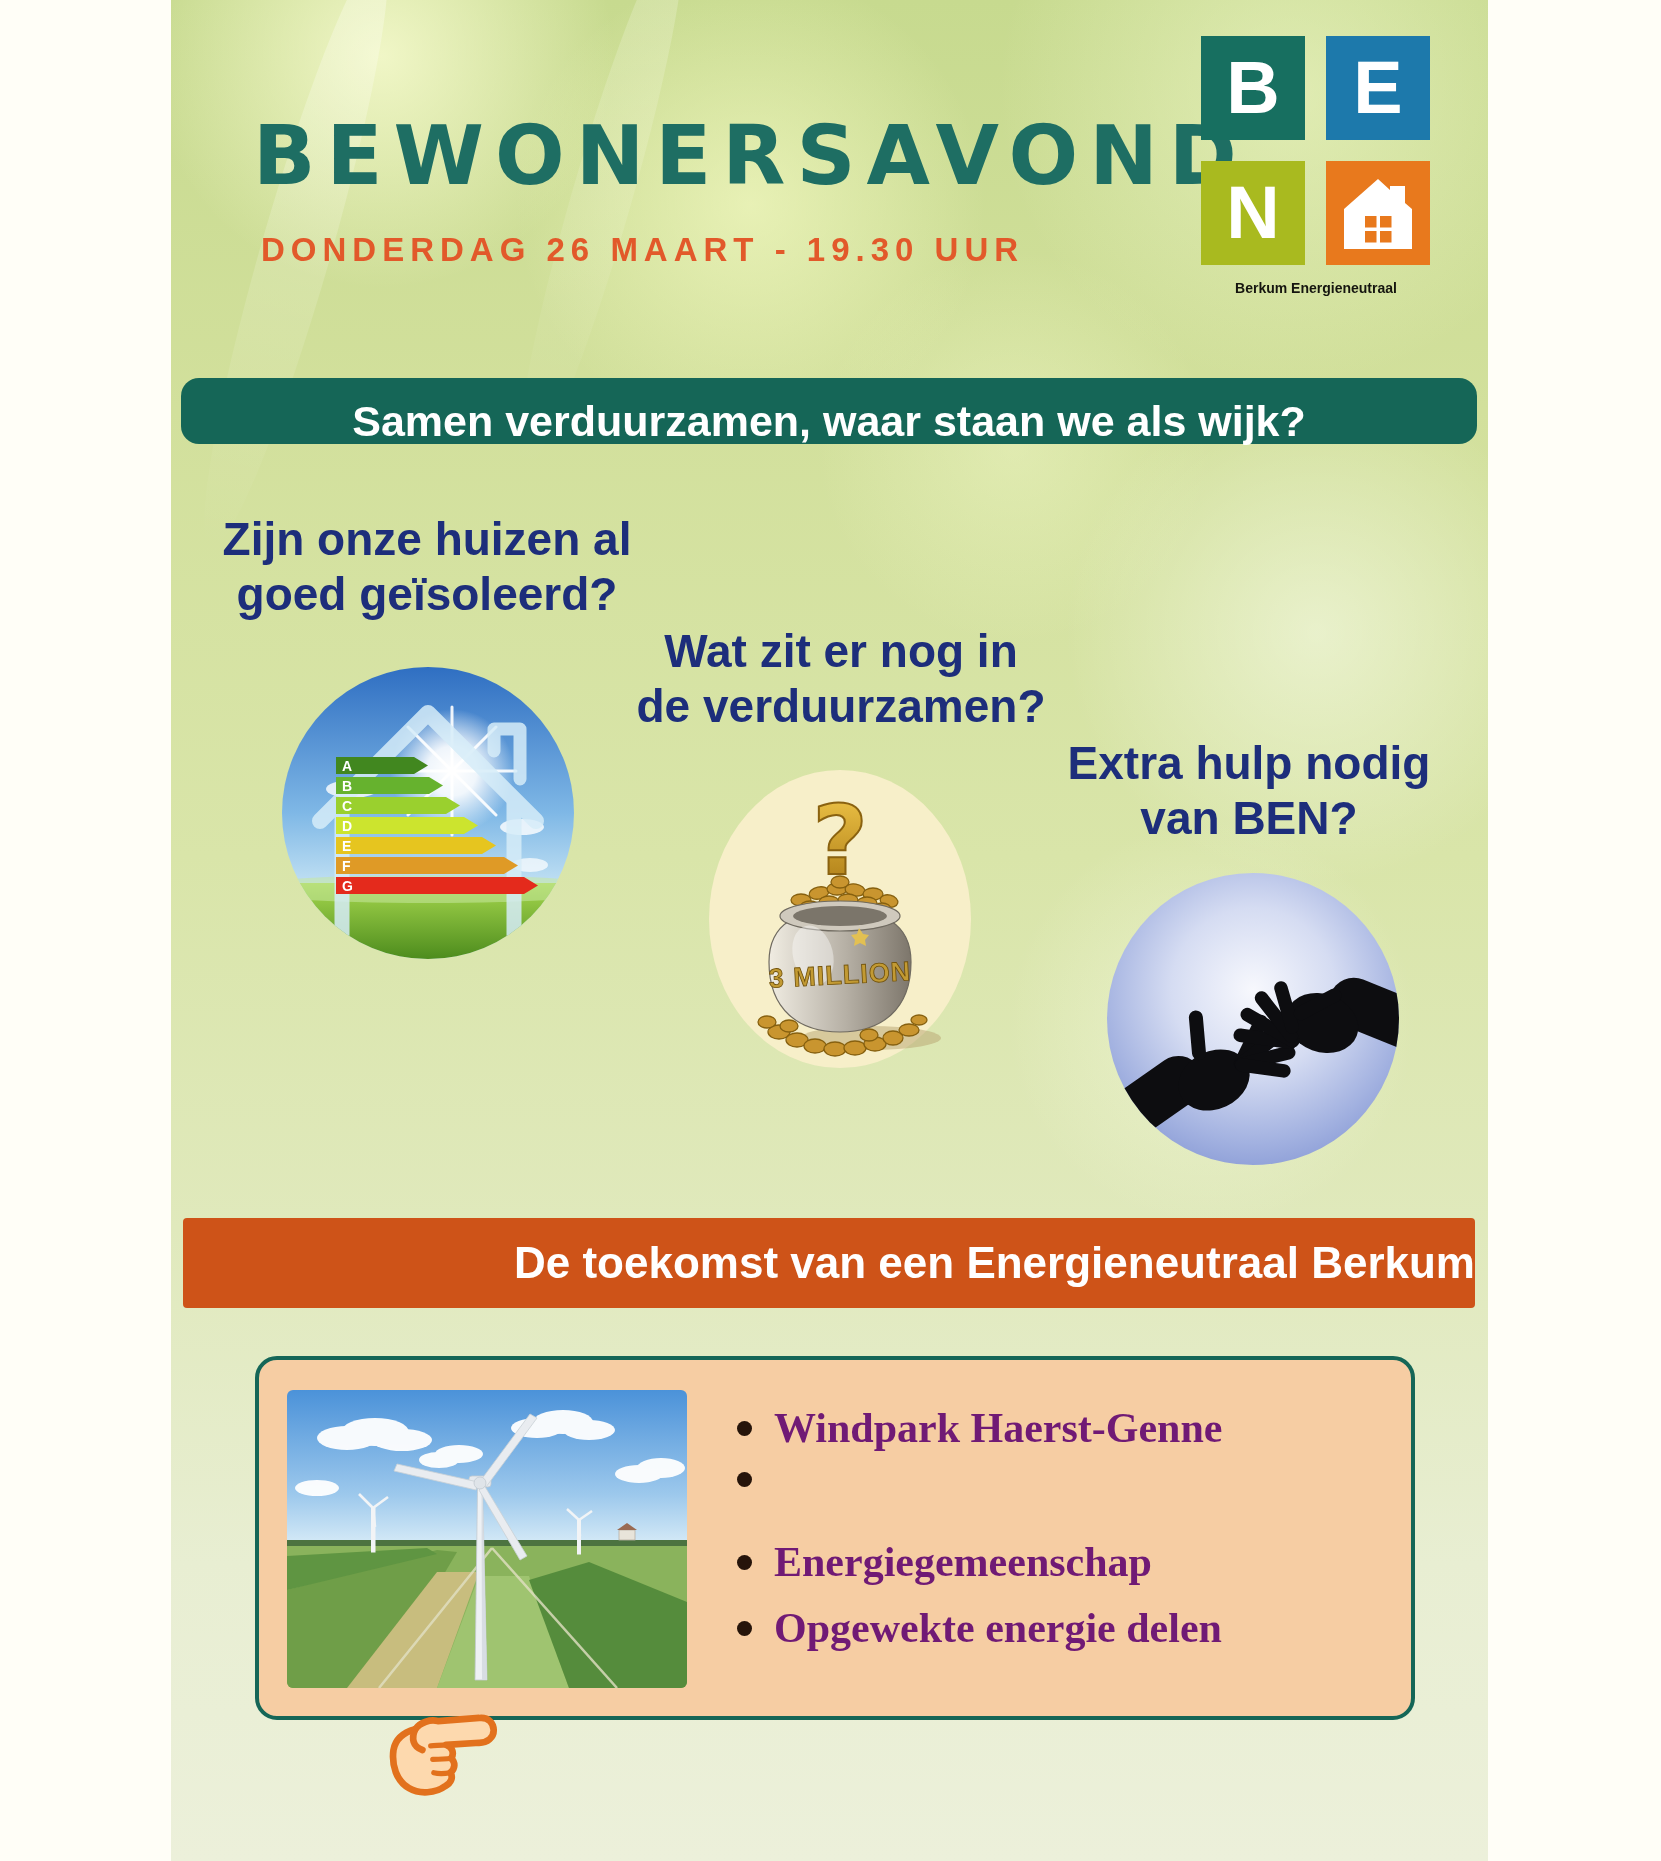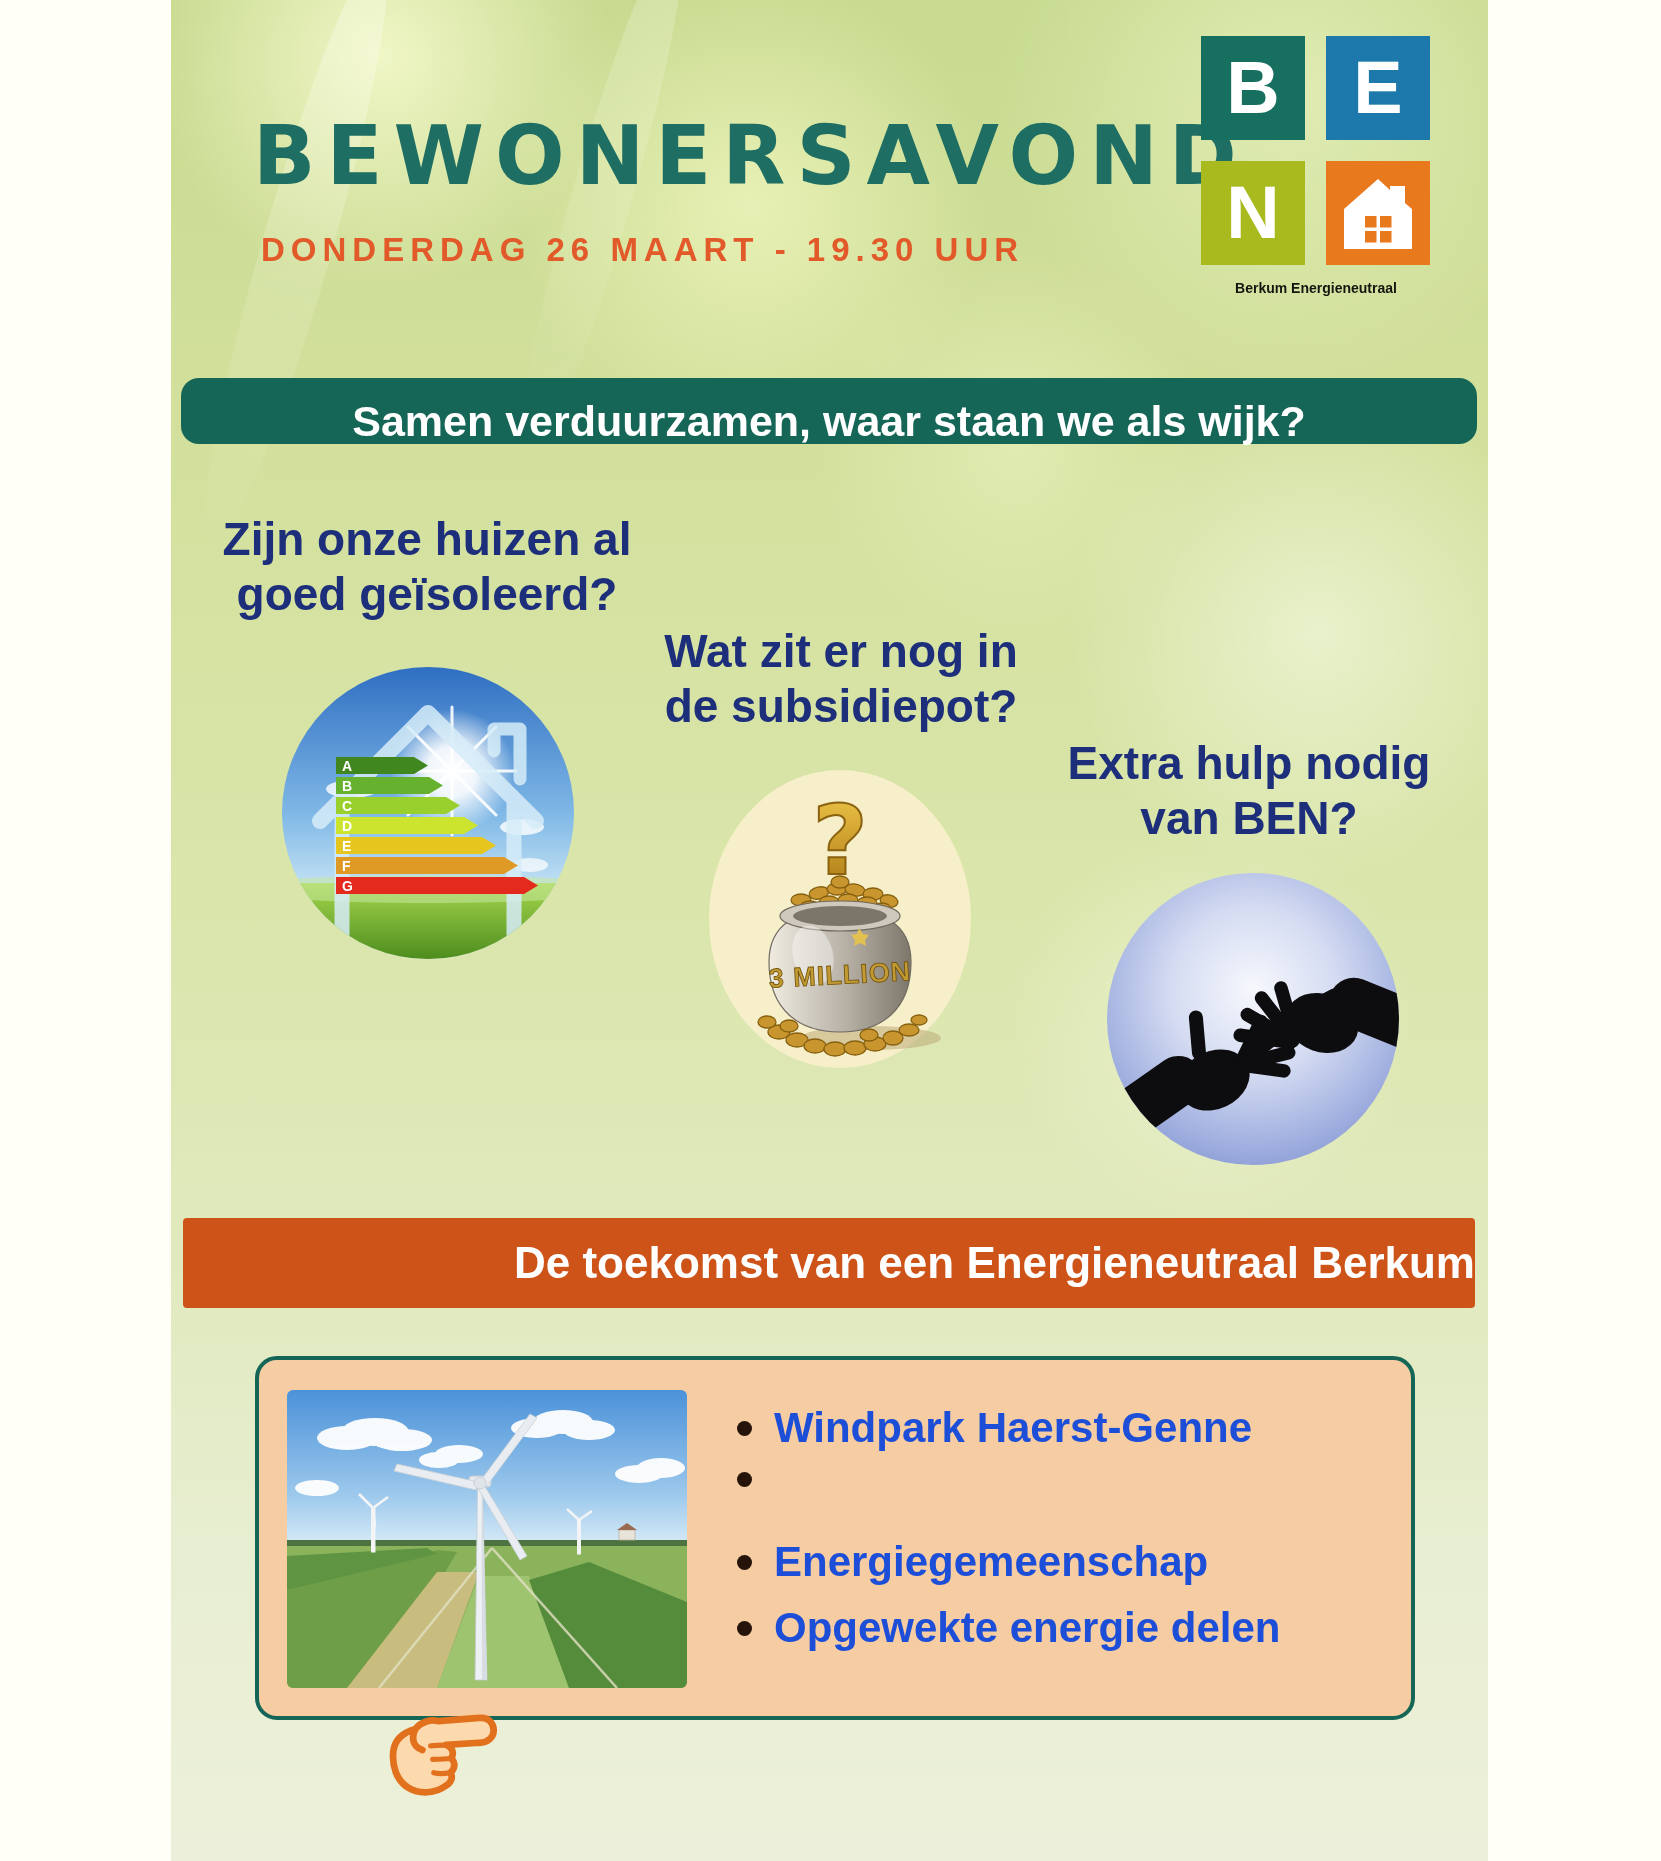--- a/index.html
+++ b/index.html
@@ -25,21 +25,21 @@
   .logo-letter{color:#ffffff;font-size:74px;font-weight:bold;line-height:1;}
   .logo-caption{position:absolute;width:260px;text-align:center;font-size:14px;font-weight:bold;color:#15150f;}
   .banner{color:#ffffff;font-weight:bold;text-align:center;}
   .banner.teal{background:#156657;border-radius:18px;}
   .banner.orange{background:#ce5318;border-radius:4px;text-align:right;}
   .question{color:#1d2e7b;font-weight:bold;font-size:46px;line-height:55px;text-align:center;}
   .card{background:#f6cda3;border:4px solid #156657;border-radius:22px;}
   .photo{border-radius:6px;overflow:hidden;}
   .bullet-row{position:absolute;display:flex;align-items:center;}
   .bullet-dot{width:15px;height:15px;border-radius:50%;background:#26140a;margin-right:22px;flex:none;}
-  .bullet-text{font-size:42px;font-weight:bold;color:#1d4ed8;white-space:nowrap;}
+  .bullet-text{font-size:42px;font-weight:bold;color:#701a75;white-space:nowrap;font-family:Liberation Serif, serif;}
   .cta{font-size:46px;font-weight:bold;color:#1d2e7b;white-space:nowrap;}
 </style>
 </head>
 <body>
 
 <div class="canvas">
   <div class="poster">
 
     <div class="streak" style="left:90px;top:-60px;width:70px;height:620px;"></div>
     <div class="streak" style="left:400px;top:-80px;width:60px;height:560px;opacity:.7;"></div>
@@ -132,21 +132,21 @@
           <polygon points="54,190 222,190 236,198.5 222,207 54,207" fill="#df9a26"></polygon>
           <text x="60" y="203.5" fill="#ffffff">F</text>
           <polygon points="54,210 242,210 256,218.5 242,227 54,227" fill="#e42a1c"></polygon>
           <text x="60" y="223.5" fill="#ffffff">G</text>
         </g>
       </g>
     </svg>
 
     <div class="abs question" style="left:420px;top:624px;width:500px;">
       <div>Wat zit er nog in</div>
-      <div>de subsidiepot?</div>
+      <div>de verduurzamen?</div>
     </div>
 
     <svg class="abs" style="left:538px;top:770px;" width="262" height="298" viewBox="0 0 262 298">
       <defs>
         <linearGradient id="potg" x1="0" y1="0" x2="1" y2="0">
           <stop offset="0" stop-color="#f0ece2"></stop>
             <stop offset=".55" stop-color="#b5afa4"></stop>
             <stop offset="1" stop-color="#7d766b"></stop>
         </linearGradient>
         <linearGradient id="goldg" x1="0" y1="0" x2="0" y2="1">

